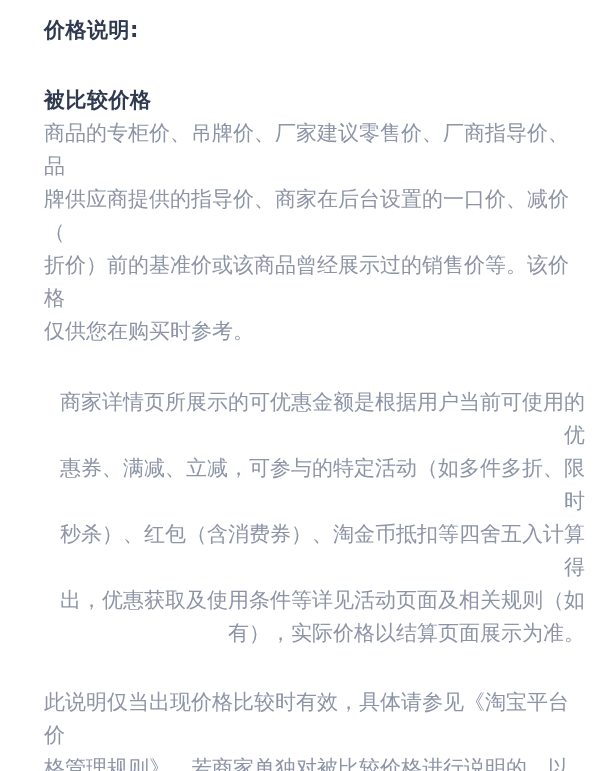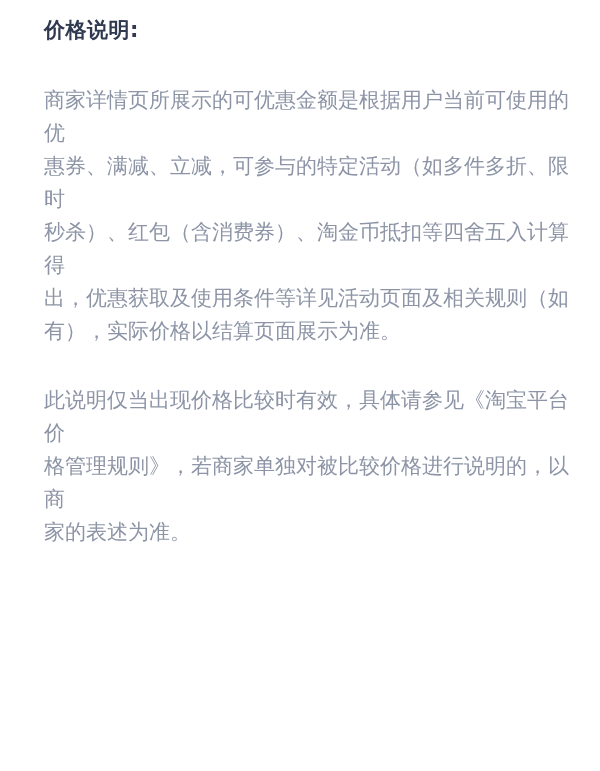--- a/index.html
+++ b/index.html
@@ -39,30 +39,37 @@
   .para {
     margin: 0;
     font-size: 21px;
     font-weight: 400;
     line-height: 33px;
     letter-spacing: 0px;
     color: #8c94a6;
     white-space: pre-line; 
   }
   .mt-38 { margin-top: 38px; }
-  .mt-32 { margin-top: 32px; }
+  .mt-32 { margin-top: 32px; text-align: right; }
   .mt-36 { margin-top: 36px; }
 </style>
 </head>
 <body>
 
 <div class="doc">
 
   <h2 class="title">价格说明:</h2>
 
+  <section class="section">
+    <h3 class="heading">被比较价格</h3>
+    <p class="para">商品的专柜价、吊牌价、厂家建议零售价、厂商指导价、品
+牌供应商提供的指导价、商家在后台设置的一口价、减价（
+折价）前的基准价或该商品曾经展示过的销售价等。该价格
+仅供您在购买时参考。</p>
+  </section>
 
   <section class="section mt-38">
   </section>
 
   <p class="para mt-32">商家详情页所展示的可优惠金额是根据用户当前可使用的优
 惠券、满减、立减，可参与的特定活动（如多件多折、限时
 秒杀）、红包（含消费券）、淘金币抵扣等四舍五入计算得
 出，优惠获取及使用条件等详见活动页面及相关规则（如
 有），实际价格以结算页面展示为准。</p>
 

